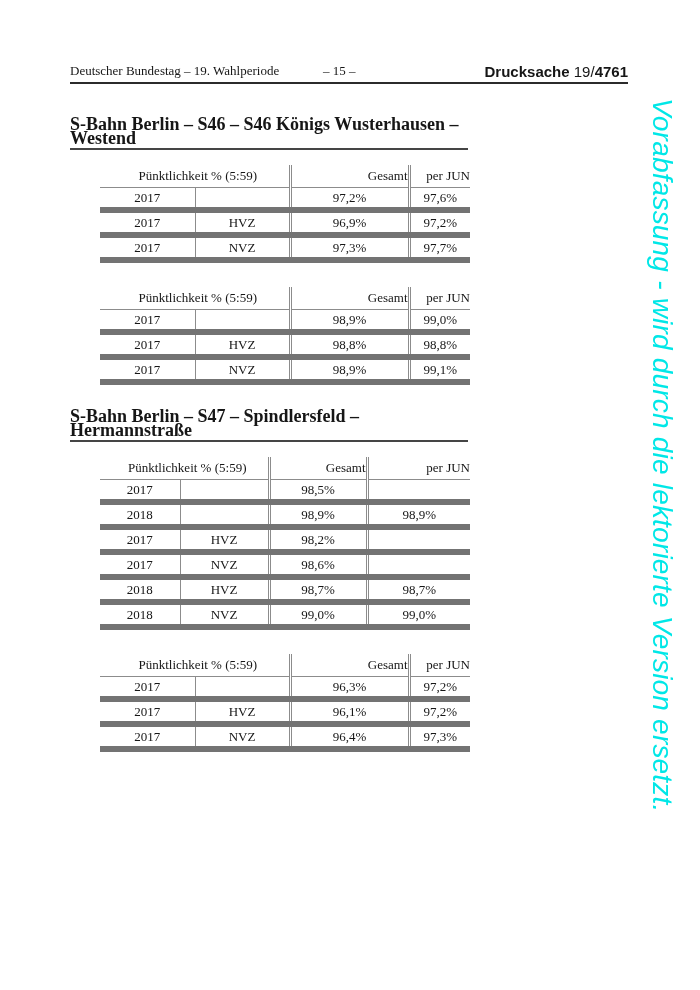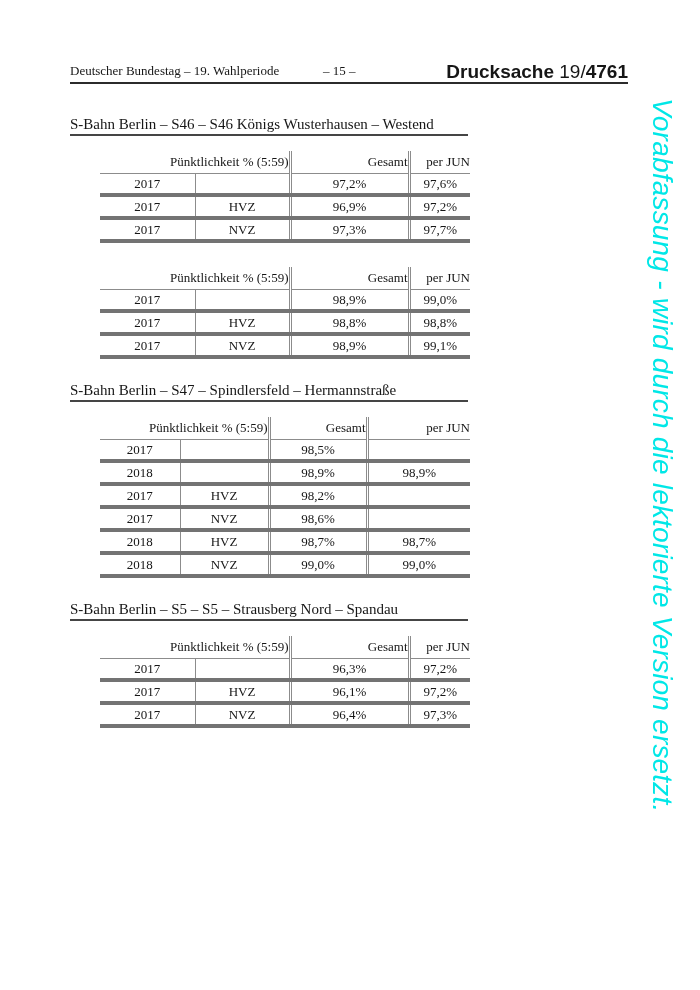--- a/index.html
+++ b/index.html
@@ -28,32 +28,32 @@
     border-bottom: 2px solid #2b2b2b;
     font-size: 13px;
     line-height: 14px;
     height: 14px;
   }
   .hdr-left { position: absolute; left: 0; bottom: 4px; }
   .hdr-center { position: absolute; left: 253px; bottom: 4px; }
   .hdr-right {
     position: absolute; right: 0; bottom: 3px;
     font-family: "Liberation Sans", sans-serif;
-    font-size: 19px;
+    font-size: 15px;
     margin-top: 46px;
   }
   .hdr-right .bold { font-weight: bold; }
   
   .section { margin-top: 24px; }
   .section.first { margin-top: 33px; }
   .section-title {
     margin: 0;
     width: 398px;
-    font-size: 15px;
-    font-weight: normal;
+    font-size: 18px;
+    font-weight: bold;
     line-height: 14px;
     padding-bottom: 3px;
     border-bottom: 2px solid #454545;
   }
   table.data-table {
     border-collapse: collapse;
     table-layout: fixed;
     width: 370px;
     margin: 15px 0 0 30px;
     font-size: 13px;
@@ -65,26 +65,26 @@
     overflow: hidden;
     white-space: nowrap;
   }
   .data-table thead th {
     height: 22px;
     border-bottom: 1px solid #8c8c8c;
     vertical-align: middle;
     text-align: right;
   }
   .data-table thead th.th-left {
-    text-align: right;
+    text-align: center;
     padding-left: 7px;
   }
   .data-table td {
     height: 19px;
-    border-bottom: 4px solid #737373;
+    border-bottom: 6px solid #737373;
     vertical-align: middle;
   }
   .data-table td.period { border-left: 1px solid #8c8c8c; }
   .data-table .sep { border-left: 3px double #8c8c8c; }
   
   .watermark {
     position: absolute;
     top: 98px;
     left: 646px;
     height: 810px;
@@ -238,21 +238,20 @@
                 <td>2018</td>
                 <td class="period">NVZ</td>
                 <td class="sep">99,0%</td>
                 <td class="sep">99,0%</td>
               </tr>
             </tbody>
     </table>
   </section>
 
   <section class="section">
-    <h2 class="section-title">S-Bahn Berlin – S5 – S5 – Strausberg Nord – Spandau</h2>
     <table class="data-table">
             <colgroup>
               <col style="width: 95px;">
               <col style="width: 95px;">
               <col style="width: 119px;">
               <col style="width: 61px;">
             </colgroup>
       <thead>
         <tr>
           <th class="th-left" colspan="2">Pünktlichkeit % (5:59)</th>

